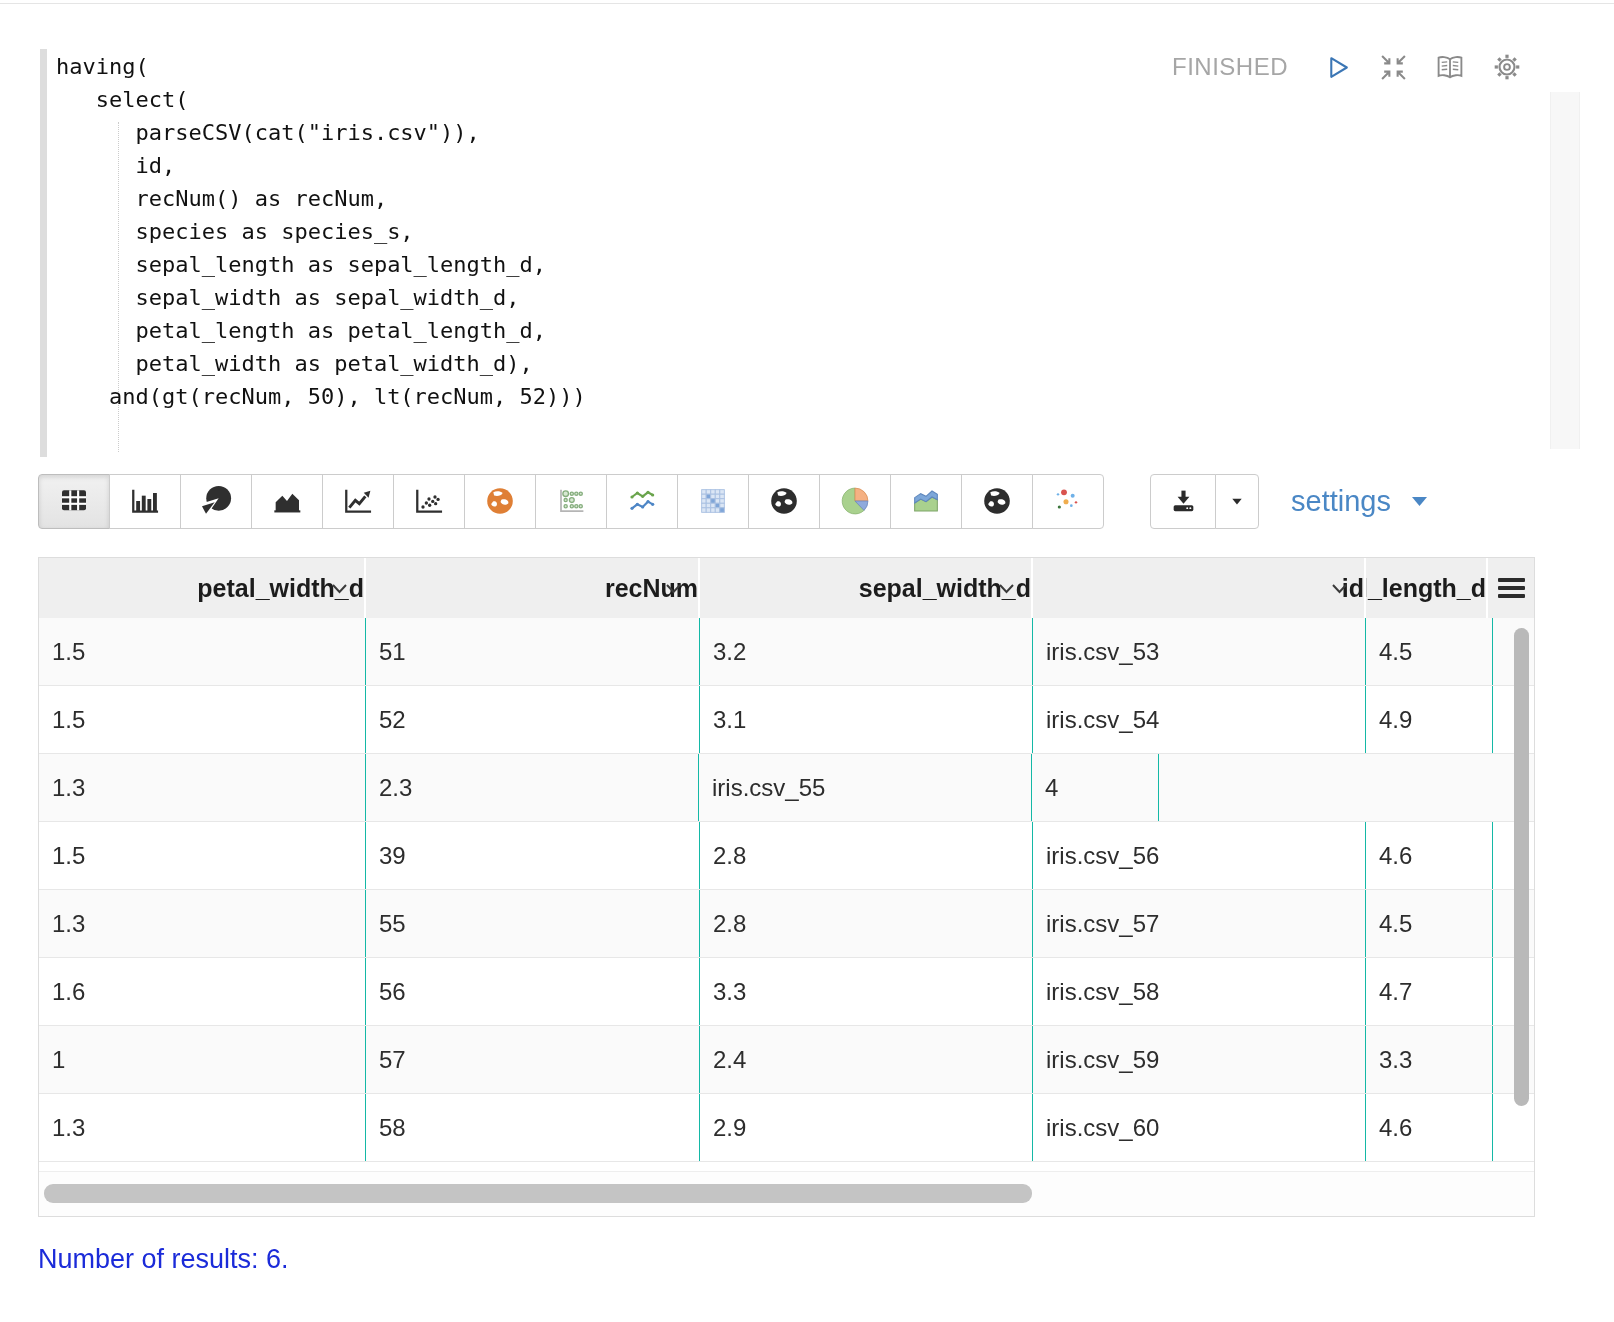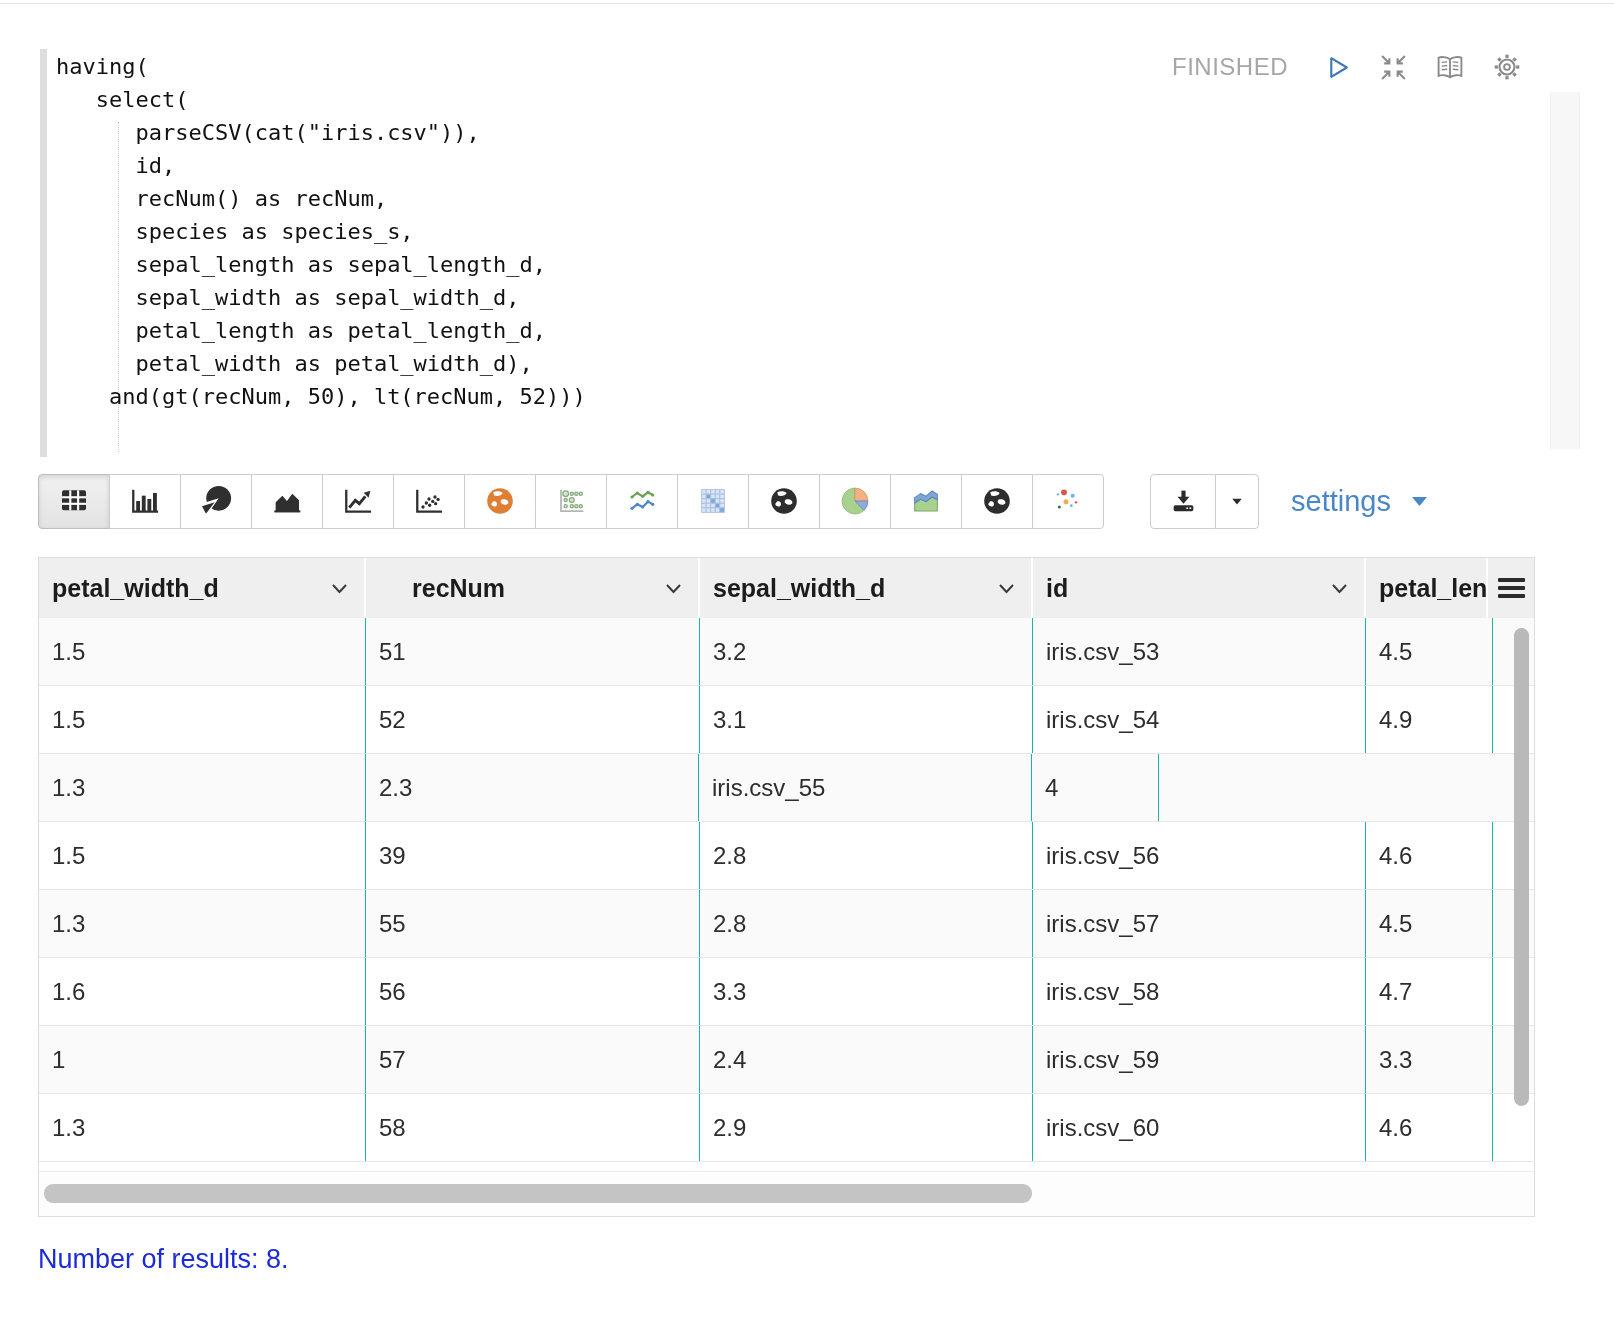--- a/index.html
+++ b/index.html
@@ -33,21 +33,21 @@
   .dl-group .cbtn { width:66px; }
   .dl-group .cbtn.caret { width:44px; }
   .settings-link { margin-left:32px; display:flex; align-items:center; gap:21px; color:#4a87c5;
                    font-size:29px; cursor:pointer; text-decoration:none; }
 
   
   .tbl { margin:28px 38px 0 38px; width:1497px; border:1px solid #ddd; background:#fff; }
   .thead { display:flex; height:60px; background:#efefef; }
   .hcell { position:relative; display:flex; align-items:center; padding-left:13px;
            font-size:25px; font-weight:bold; color:#1c1c1c; background:#efefef;
-           border-right:2px solid #fff; overflow:hidden; white-space:nowrap; cursor:pointer; }
+           border-right:2px solid #fff; overflow:hidden; white-space:nowrap; cursor:pointer;justify-content:flex-end; }
   .hcell .chev { position:absolute; right:16px; top:25px; }
   .hmenu { width:46px; display:flex; flex-direction:column; justify-content:center;
            align-items:center; gap:4px; background:#efefef; cursor:pointer; }
   .hmenu .bar { width:27px; height:4px; background:#2b2b2b; border-radius:1px; }
   .c0 { width:327px; } .c1 { width:334px;padding-left:46px; } .c2 { width:333px; } .c3 { width:333px; }
   .c4 { width:127px; } .hc4 { flex:1; }
   .tbody { position:relative; }
   .trow { display:flex; height:68px; border-bottom:1px solid #e7e7e7; }
   .trow.alt { background:#fafafa; } .trow.white { background:#fff; }
   .tcell { display:flex; align-items:center; padding-left:13px; font-size:24px; color:#2d2d2d;
@@ -438,13 +438,13 @@
       </div>
       <div class="vthumb"></div>
     </div>
   <div class="vthumb-holder"></div>
   <div class="sliver"></div>
   <div class="hscroll">
     <div class="hthumb"></div>
   </div>
 </div>
 
-<div class="results-line">Number of results: 8.</div>
+<div class="results-line">Number of results: 6.</div>
 
 </body></html>

